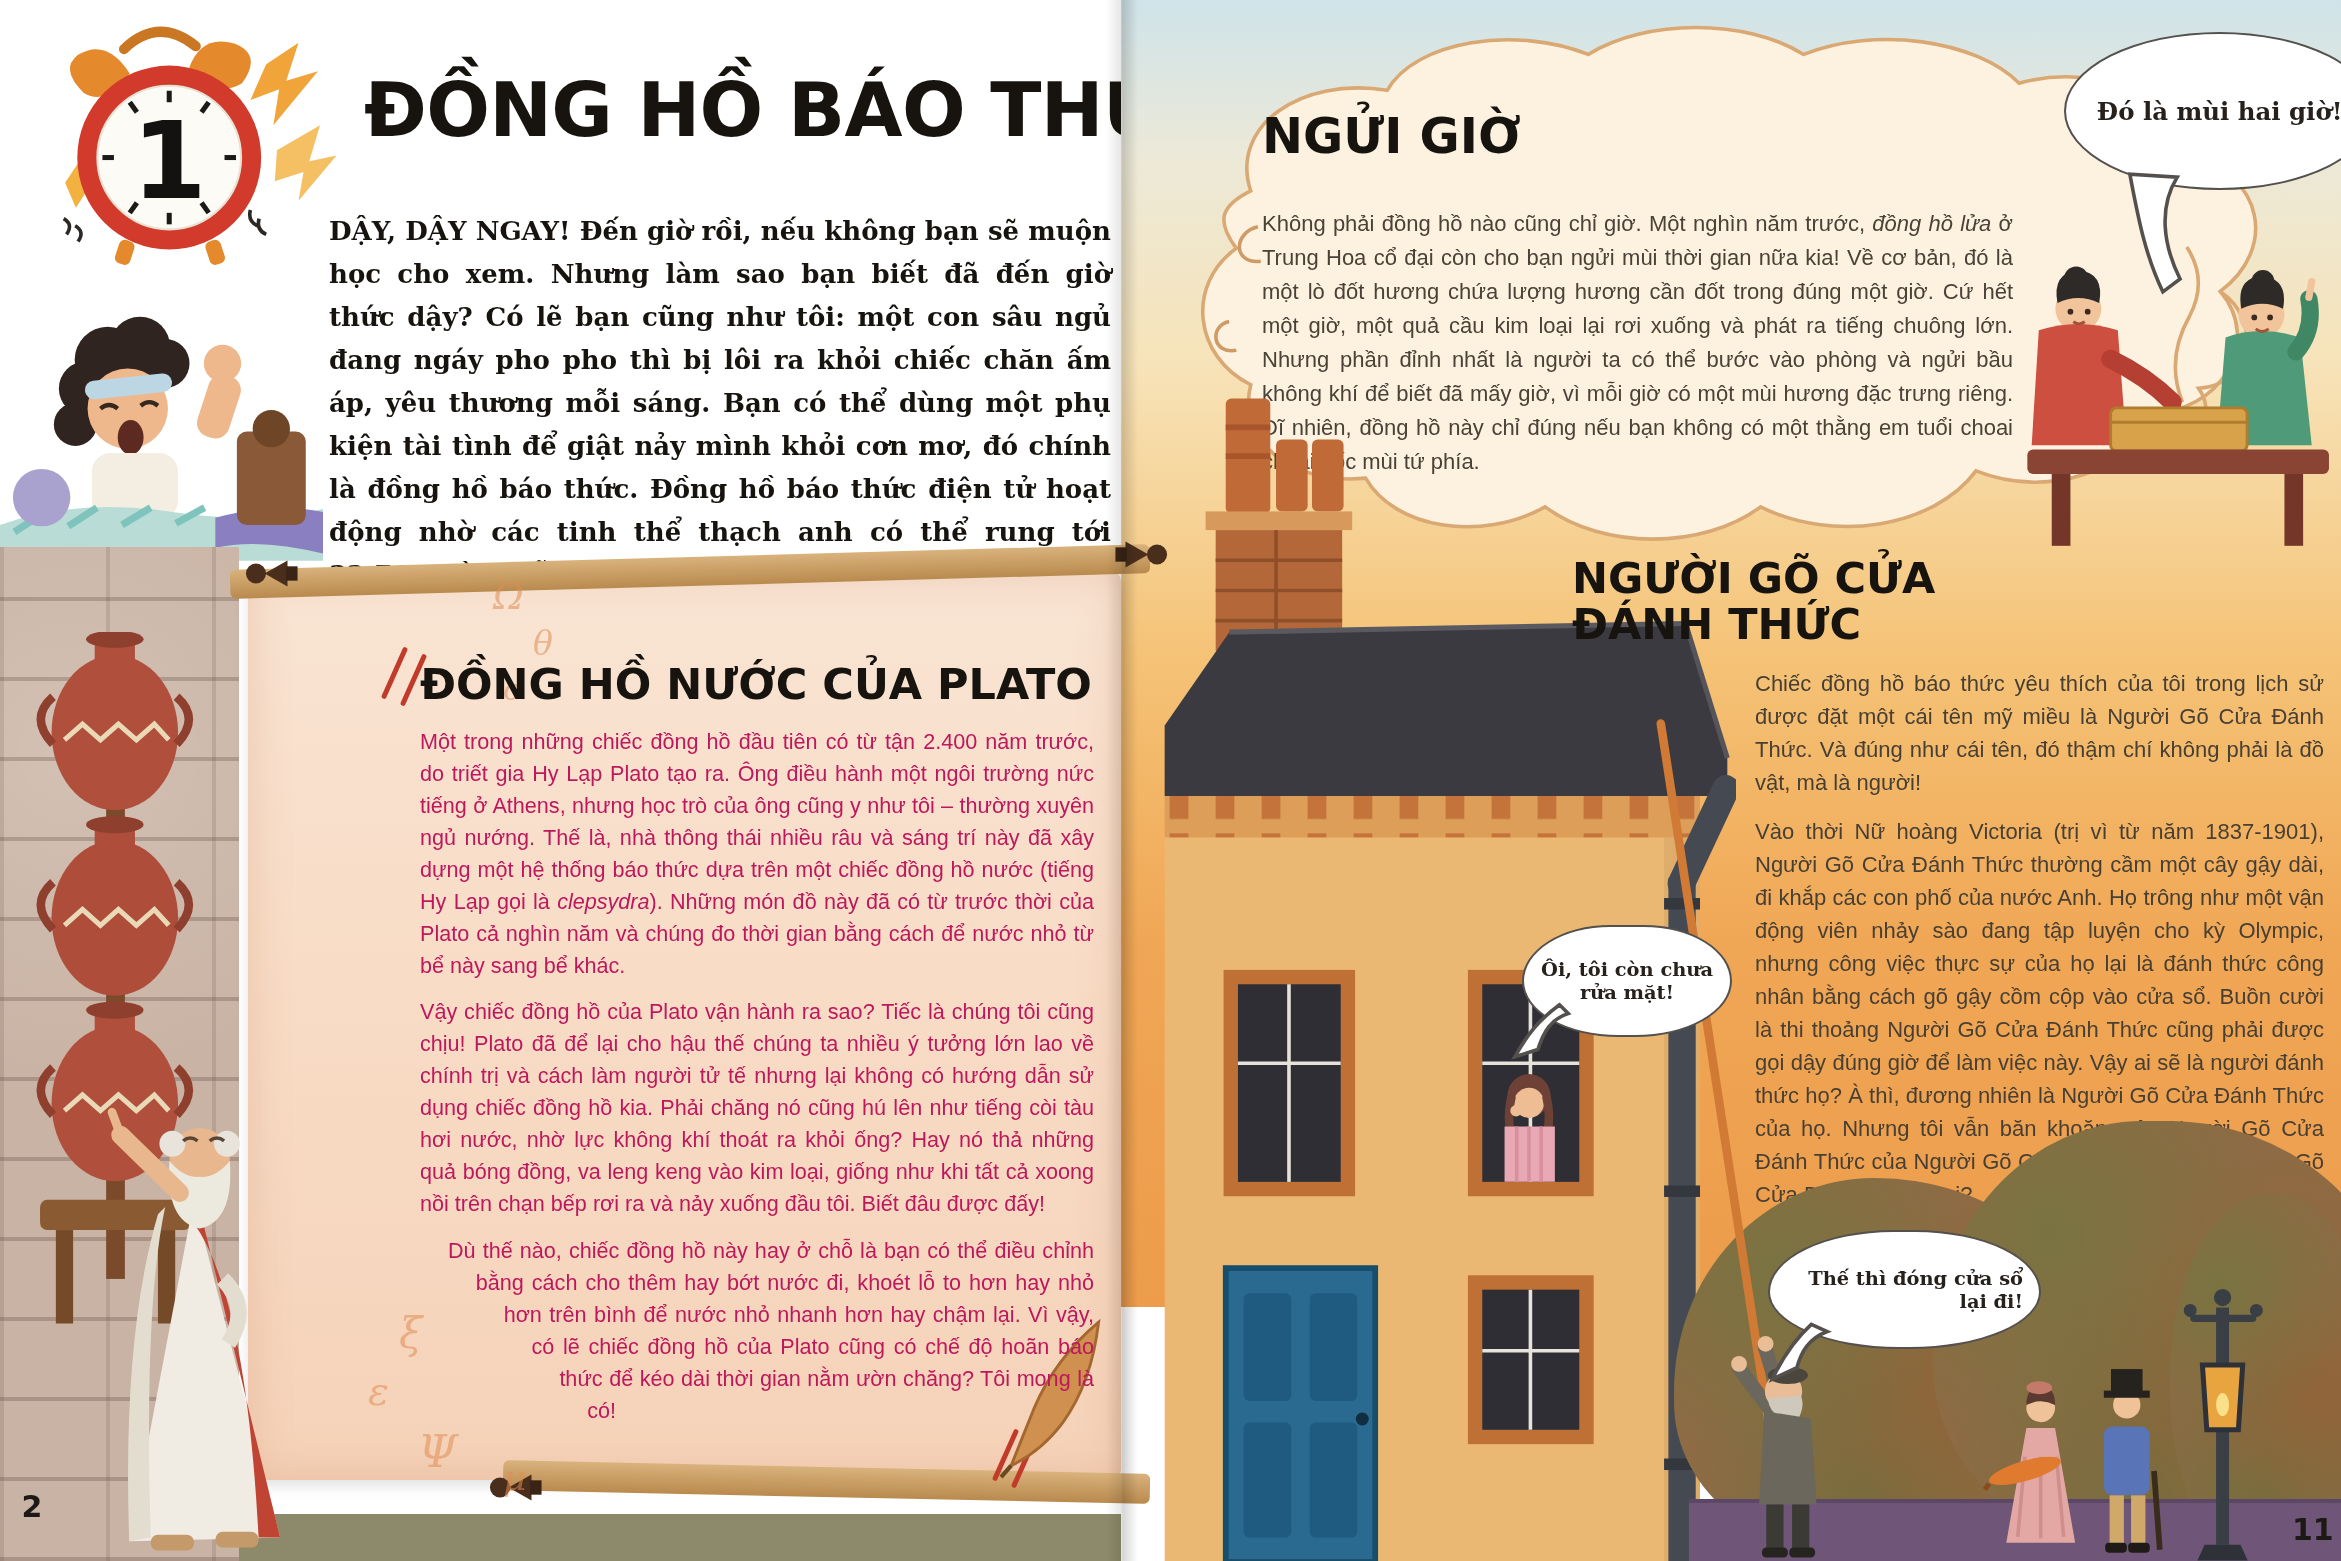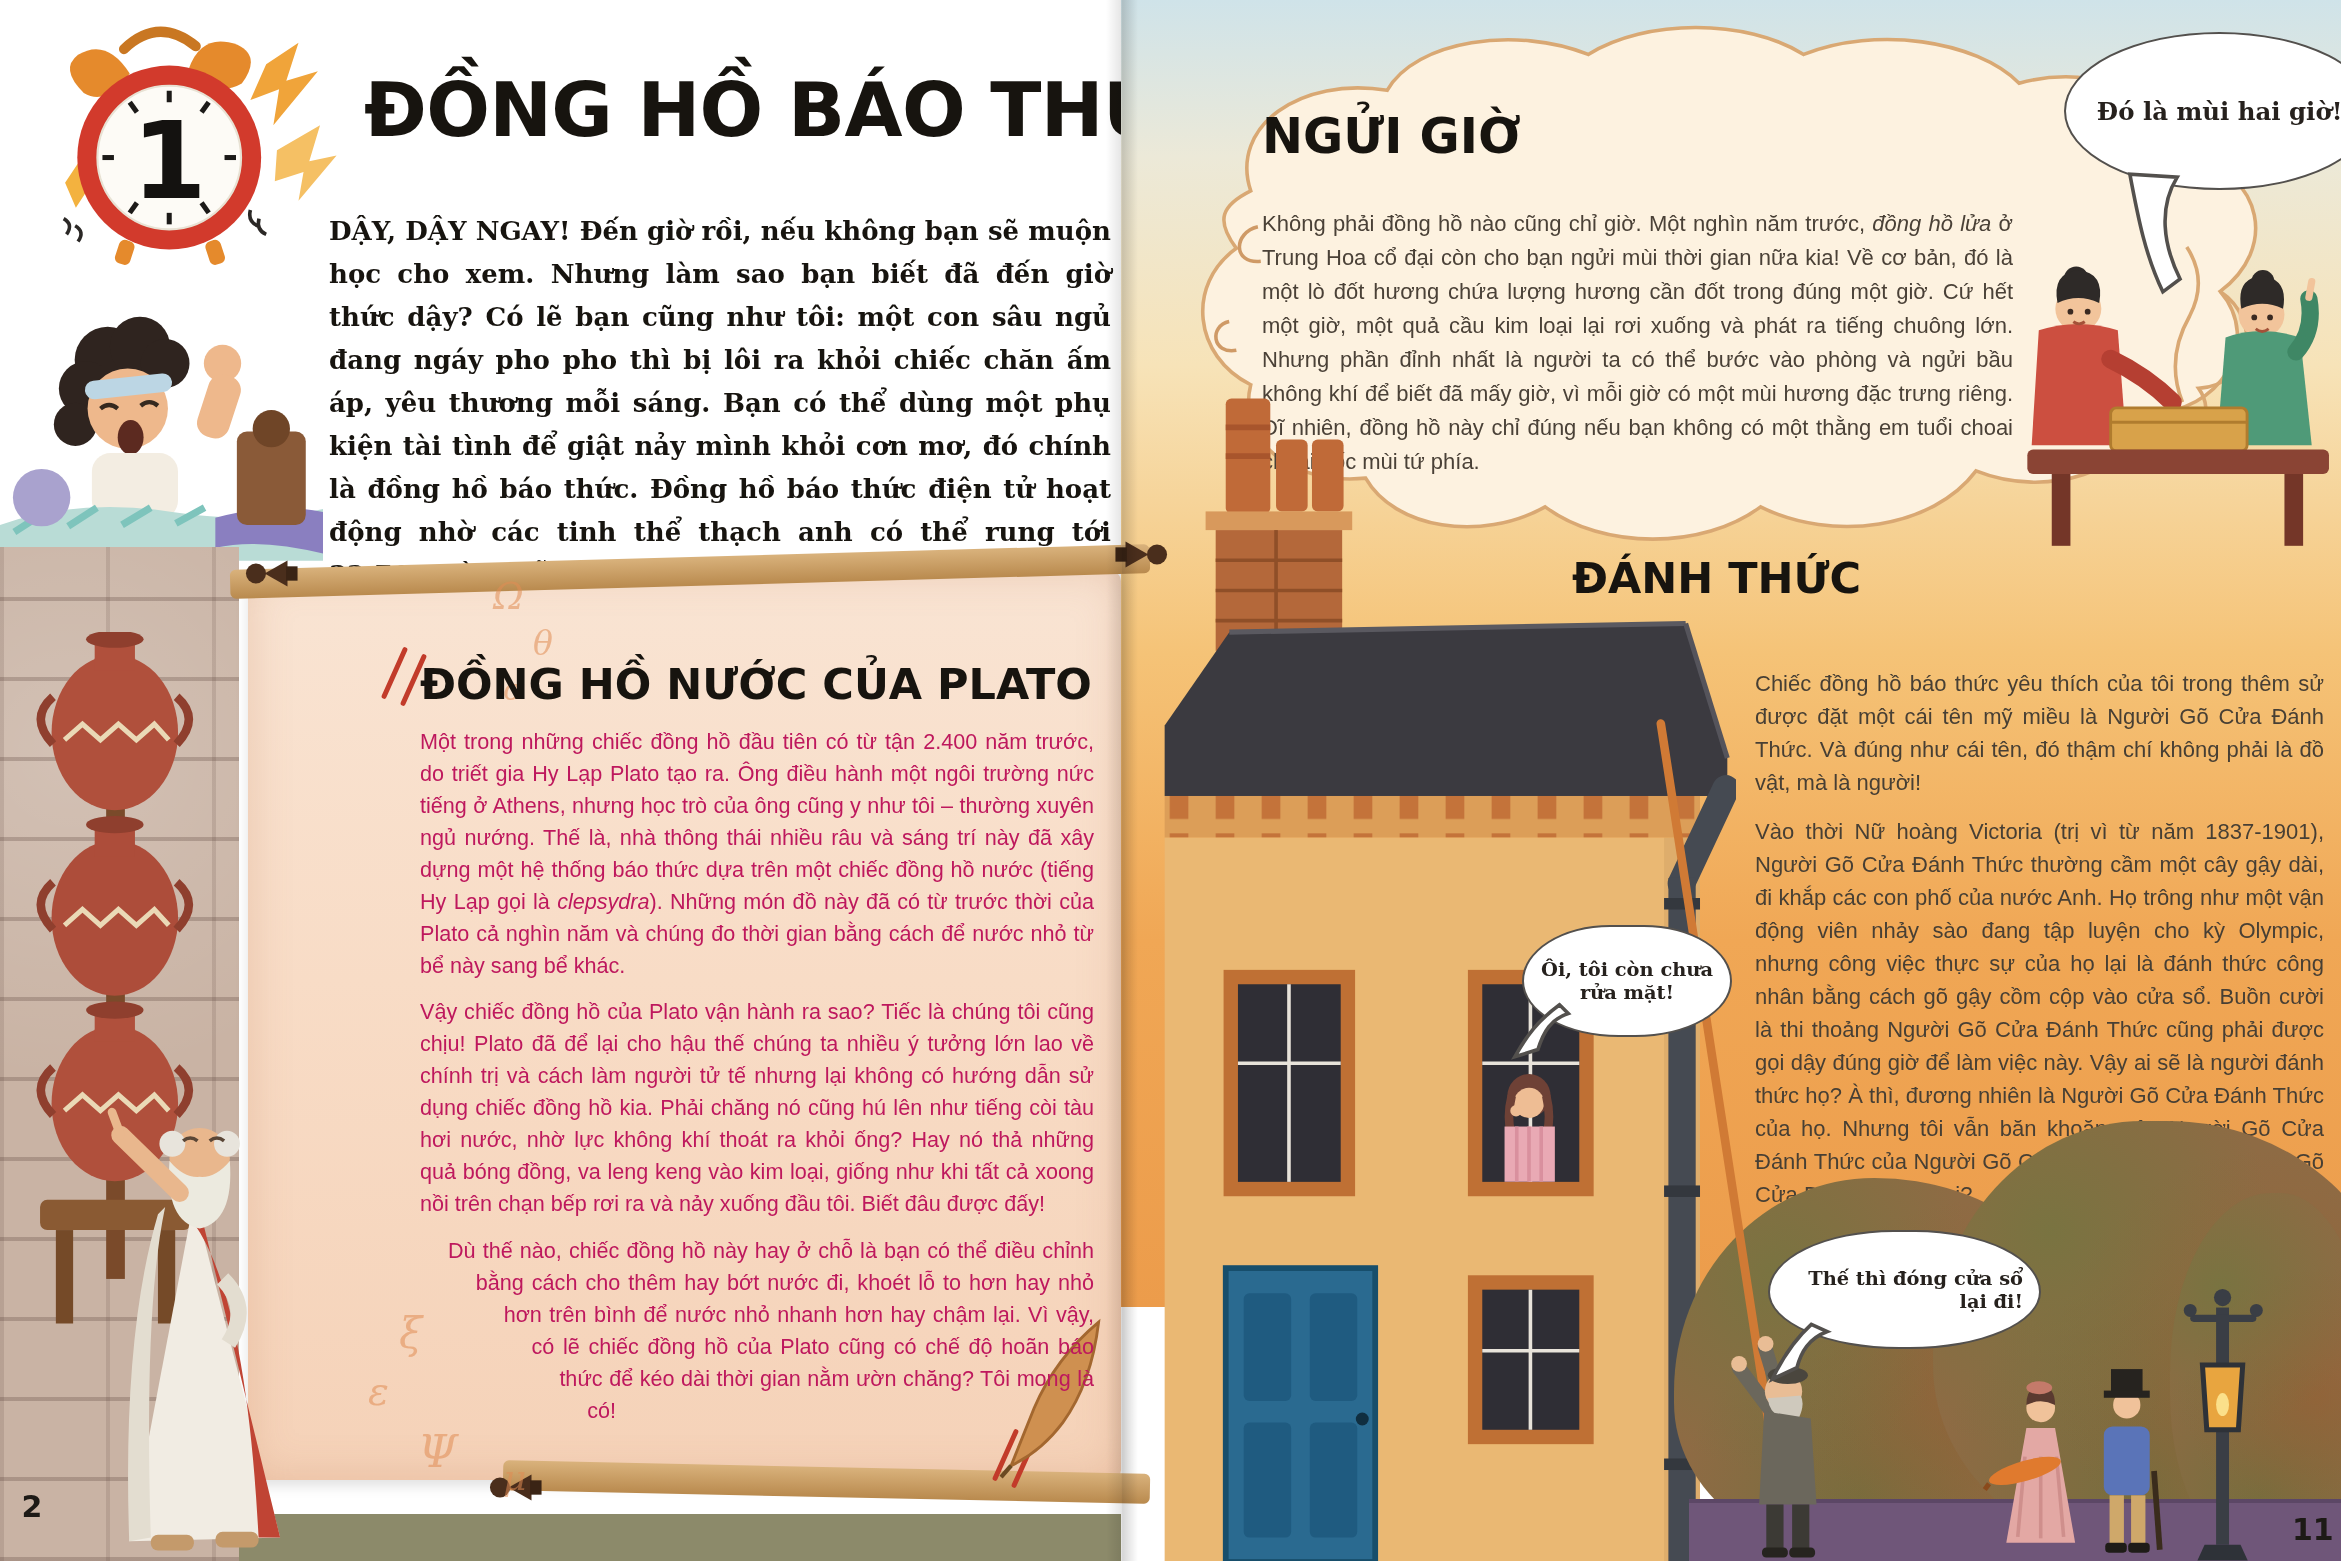--- a/index.html
+++ b/index.html
@@ -344,24 +344,25 @@
     </svg>
 
     <div class="abs bubble" style="left:401px;top:925px;width:180px;height:108px;font-size:19.4px;border-radius:42% 42% 46% 46%/50% 50% 50% 50%;padding:0 13px;">
       <span>Ôi, tôi còn chưa rửa mặt!</span>
     </div>
     <svg class="abs" style="left:388px;top:999px;z-index:31;" width="65" height="65" viewBox="0 0 90 90">
       <path d="M70 8 C40 30 25 50 8 80 L40 70 C48 45 58 28 82 20 Z" fill="#ffffff" stroke="#53504d" stroke-width="5"></path>
     </svg>
 
     <div class="abs display sec-head2" style="left:451px;top:555px;width:503px;">
+      <div>NGƯỜI GÕ CỬA</div>
       <div>ĐÁNH THỨC</div>
     </div>
     <div class="abs" style="left:634px;top:667px;width:569px;">
-      <div class="rp-body">Chiếc đồng hồ báo thức yêu thích của tôi trong thêm sử được đặt một cái tên mỹ miều là Người Gõ Cửa Đánh Thức. Và đúng như cái tên, đó thậm chí không phải là đồ vật, mà là người!</div>
+      <div class="rp-body">Chiếc đồng hồ báo thức yêu thích của tôi trong lịch sử được đặt một cái tên mỹ miều là Người Gõ Cửa Đánh Thức. Và đúng như cái tên, đó thậm chí không phải là đồ vật, mà là người!</div>
       <div class="rp-body">Vào thời Nữ hoàng Victoria (trị vì từ năm 1837-1901), Người Gõ Cửa Đánh Thức thường cầm một cây gậy dài, đi khắp các con phố của nước Anh. Họ trông như một vận động viên nhảy sào đang tập luyện cho kỳ Olympic, nhưng công việc thực sự của họ lại là đánh thức công nhân bằng cách gõ gậy cồm cộp vào cửa sổ. Buồn cười là thi thoảng Người Gõ Cửa Đánh Thức cũng phải được gọi dậy đúng giờ để làm việc này. Vậy ai sẽ là người đánh thức họ? À thì, đương nhiên là Người Gõ Cửa Đánh Thức của họ. Nhưng tôi vẫn băn khoăn, vậy Người Gõ Cửa Đánh Thức của Người Gõ Cửa Đánh Thức của Người Gõ Cửa Đánh Thức là ai?</div>
     </div>
 
     <div class="hedge" style="left:553px;top:1178px;width:417px;height:388px;border-radius:48% 52% 40% 50%/55% 45% 50% 42%;"></div>
     <div class="hedge" style="left:812px;top:1121px;width:467px;height:445px;border-radius:45% 50% 42% 52%/52% 48% 46% 45%;"></div>
     <div class="hedge" style="left:1049px;top:1193px;width:201px;height:374px;border-radius:50% 45% 40% 48%/48% 50% 44% 46%;"></div>
 
     <div class="abs" style="left:568px;top:1499px;width:654px;height:63px;background:#6f5679;border-top:4.3px solid #5c4766;z-index:14;"></div>
 
     <svg class="abs" style="left:524px;top:715px;z-index:16;" width="158" height="718" viewBox="0 0 220 1000">

